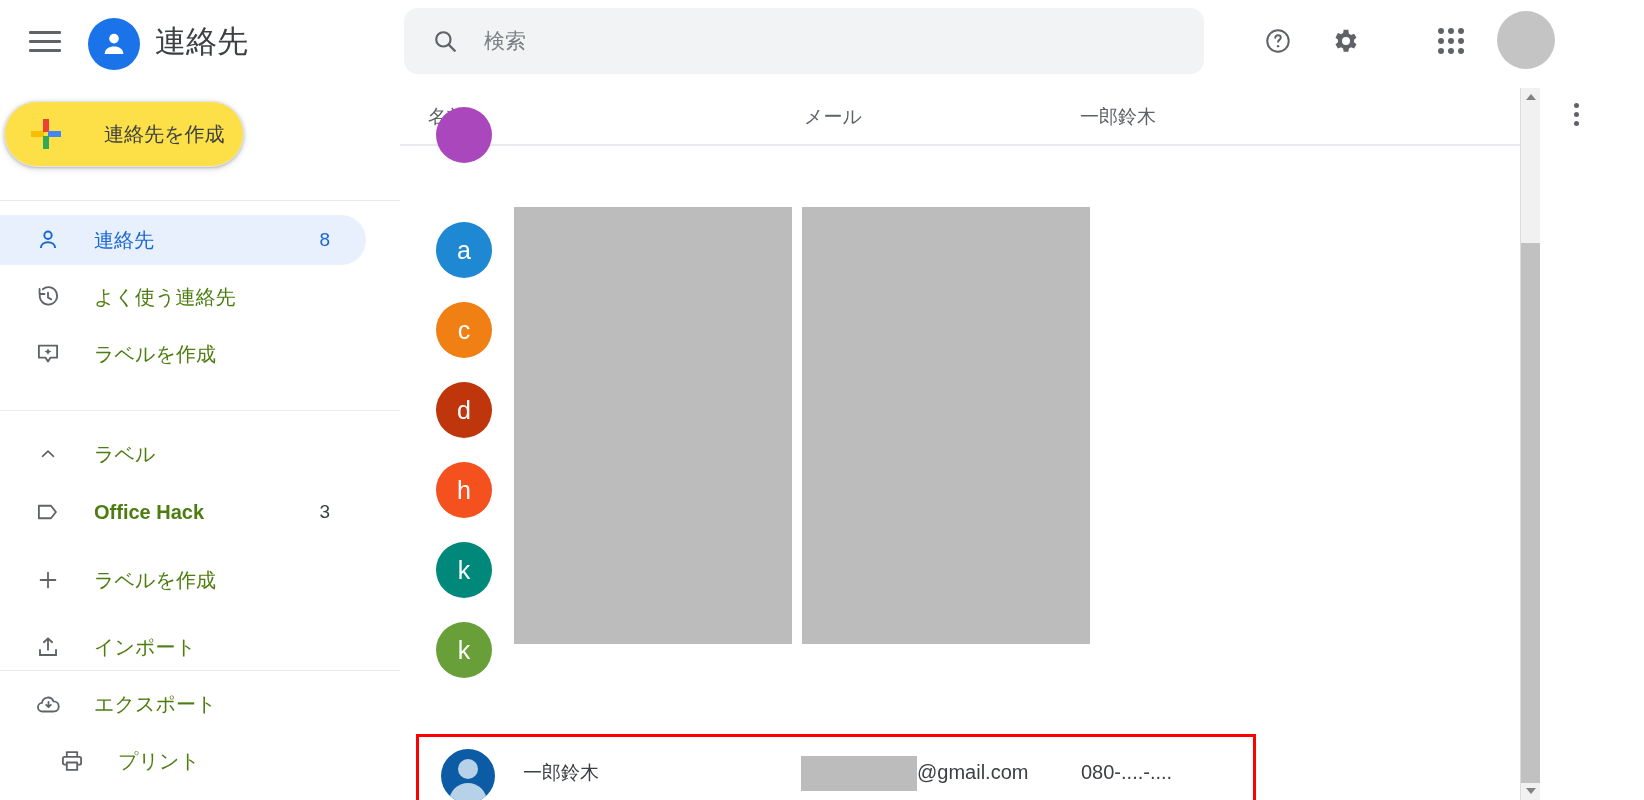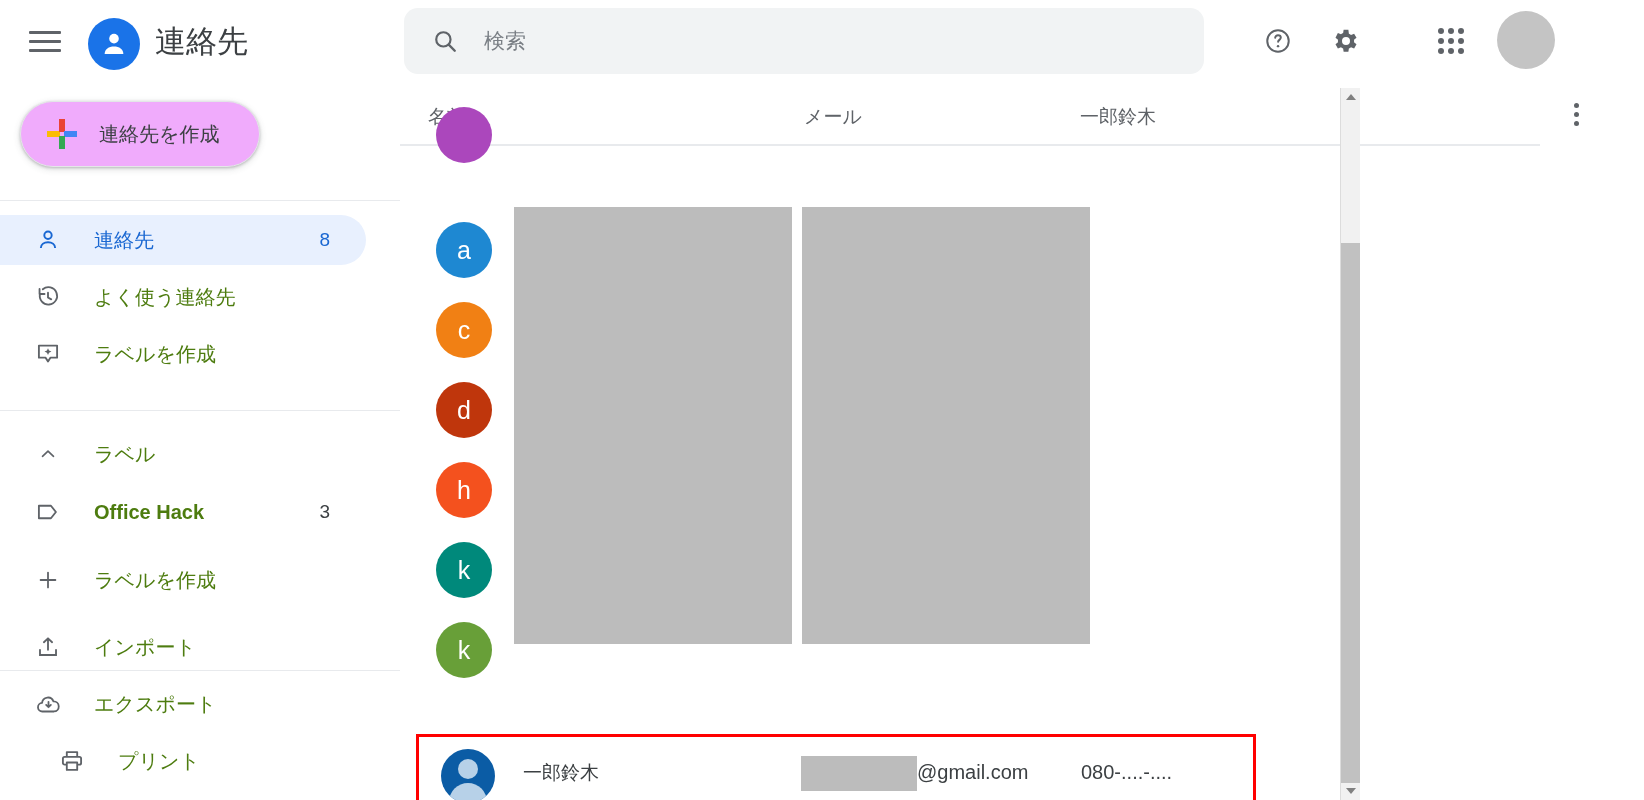--- a/index.html
+++ b/index.html
@@ -3,21 +3,21 @@
 <meta charset="utf-8">
 <title>Google Contacts</title>
 <style>
   * { box-sizing: border-box; margin: 0; padding: 0; }
   html, body {
     width: 1644px; height: 800px;
     background: #ffffff;
     font-family: "Liberation Sans", "DejaVu Sans", sans-serif;
     overflow: hidden;
   }
-  .app { position: relative; width: 1360px; height: 800px; background: #fff; }
+  .app { position: relative; width: 1540px; height: 800px; background: #fff; }
 
   
   .topbar {
     position: absolute; top: 0; left: 0; width: 1644px; height: 82px;
     background: #fff;
   }
   .hamburger {
     position: absolute; left: 29px; top: 26px;
     width: 34px; height: 30px; cursor: pointer;
     display: flex; flex-direction: column; justify-content: center; gap: 6px;
@@ -66,25 +66,25 @@
   .user-avatar {
     position: absolute; left: 1497px; top: 11px;
     width: 58px; height: 58px; border-radius: 50%; background: #c4c4c4; cursor: pointer;
   }
 
   
   .sidebar {
     position: absolute; left: 0; top: 82px; width: 400px; height: 718px; background: #fff;
   }
   .create-btn {
-    position: absolute; left: 20px; top: 19px;
-    width: 240px; height: 66px; border-radius: 33px; background: #f0abfc;
+    position: absolute; left: 4px; top: 19px;
+    width: 240px; height: 66px; border-radius: 33px; background: #fde047;
     border: 1px solid #e4e6e8;
     box-shadow: 0 1px 3px rgba(60,64,67,.30), 0 2px 6px 1px rgba(60,64,67,.12);
-    display: flex; align-items: center; cursor: pointer;
+    display: flex; align-items: center; cursor: pointer; gap: 21px;
   }
   .gplus { position: relative; width: 30px; height: 30px; margin-left: 26px; flex: none; }
   .gplus .bar { position: absolute; }
   .gplus .b1 { left: 0; top: 12px; width: 13px; height: 6px; background: #fbbc04; }
   .gplus .b2 { left: 12px; top: 0; width: 6px; height: 13px; background: #ea4335; }
   .gplus .b3 { left: 17px; top: 12px; width: 13px; height: 6px; background: #4285f4; }
   .gplus .b4 { left: 12px; top: 17px; width: 6px; height: 13px; background: #34a853; }
   .create-label { margin-left: 22px; font-size: 20px; color: #3c4043; white-space: nowrap; }
 
   .nav-divider { position: absolute; left: 0; width: 400px; height: 1px; background: #e8eaed; }

